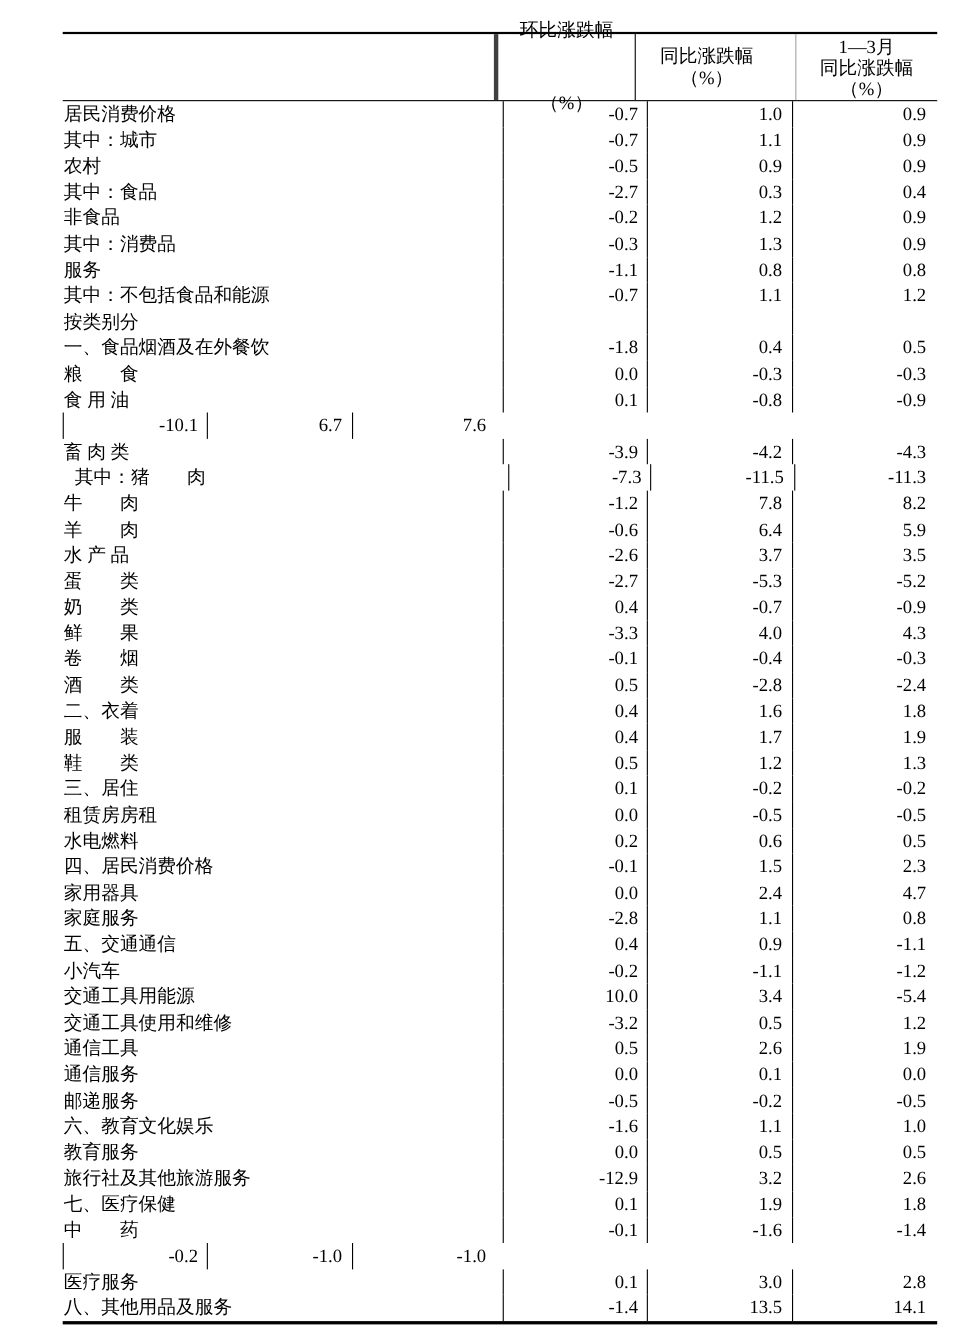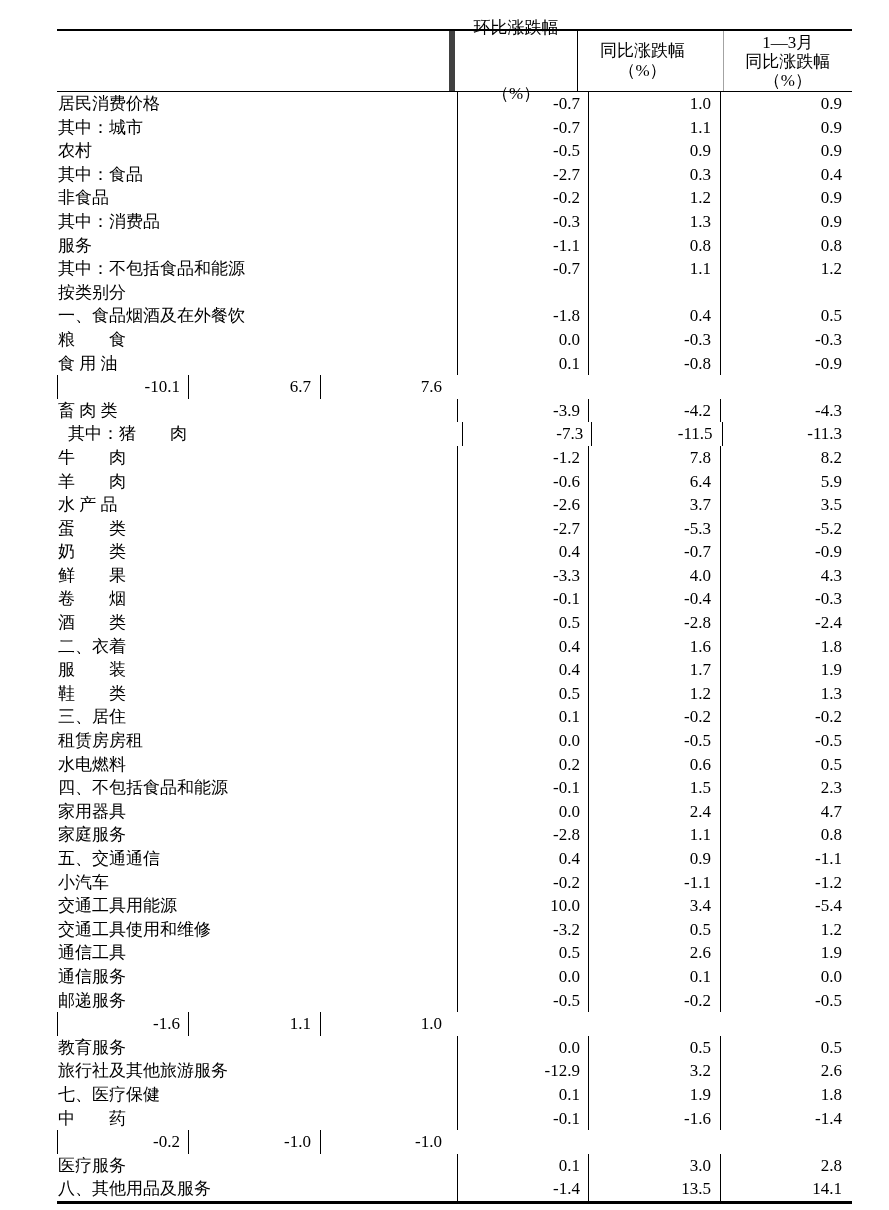--- a/index.html
+++ b/index.html
@@ -36,21 +36,21 @@
   .hcell {
     box-sizing: border-box;
     display: flex;
     flex-direction: column;
     justify-content: center;
     align-items: center;
     text-align: center;
     line-height: 20px;
   }
   .hcell.c-name { width: 400px; }
-  .hcell.c-mom  { width: 131px; border-left: 6px solid #404040; gap: 46px; }
+  .hcell.c-mom  { width: 131px; border-left: 4px solid #404040; gap: 46px; }
   .hcell.c-yoy  { width: 132px; border-left: 1px solid #000; }
   .hcell.c-ytd  { width: 132px; border-left: 1px solid #a3a3a3; line-height: 19px; margin-left: 16px; }
   .tbody .trow {
     display: flex;
     height: 23.6px;
     line-height: 23.6px;
   }
   .cell {
     box-sizing: border-box;
     overflow: hidden;
@@ -286,21 +286,21 @@
   </div>
 
   <div class="trow">
     <div class="cell c-name indent-1">水电燃料</div>
     <div class="cell c-mom">0.2</div>
     <div class="cell c-yoy">0.6</div>
     <div class="cell c-ytd">0.5</div>
   </div>
 
   <div class="trow">
-    <div class="cell c-name indent-0">四、不包括食品和能源</div>
+    <div class="cell c-name indent-0">四、居民消费价格</div>
     <div class="cell c-mom">-0.1</div>
     <div class="cell c-yoy">1.5</div>
     <div class="cell c-ytd">2.3</div>
   </div>
 
   <div class="trow">
     <div class="cell c-name indent-1">家用器具</div>
     <div class="cell c-mom">0.0</div>
     <div class="cell c-yoy">2.4</div>
     <div class="cell c-ytd">4.7</div>
@@ -356,20 +356,21 @@
   </div>
 
   <div class="trow">
     <div class="cell c-name indent-1">邮递服务</div>
     <div class="cell c-mom">-0.5</div>
     <div class="cell c-yoy">-0.2</div>
     <div class="cell c-ytd">-0.5</div>
   </div>
 
   <div class="trow">
+    <div class="cell c-name indent-0">六、教育文化娱乐</div>
     <div class="cell c-mom">-1.6</div>
     <div class="cell c-yoy">1.1</div>
     <div class="cell c-ytd">1.0</div>
   </div>
 
   <div class="trow">
     <div class="cell c-name indent-1">教育服务</div>
     <div class="cell c-mom">0.0</div>
     <div class="cell c-yoy">0.5</div>
     <div class="cell c-ytd">0.5</div>

